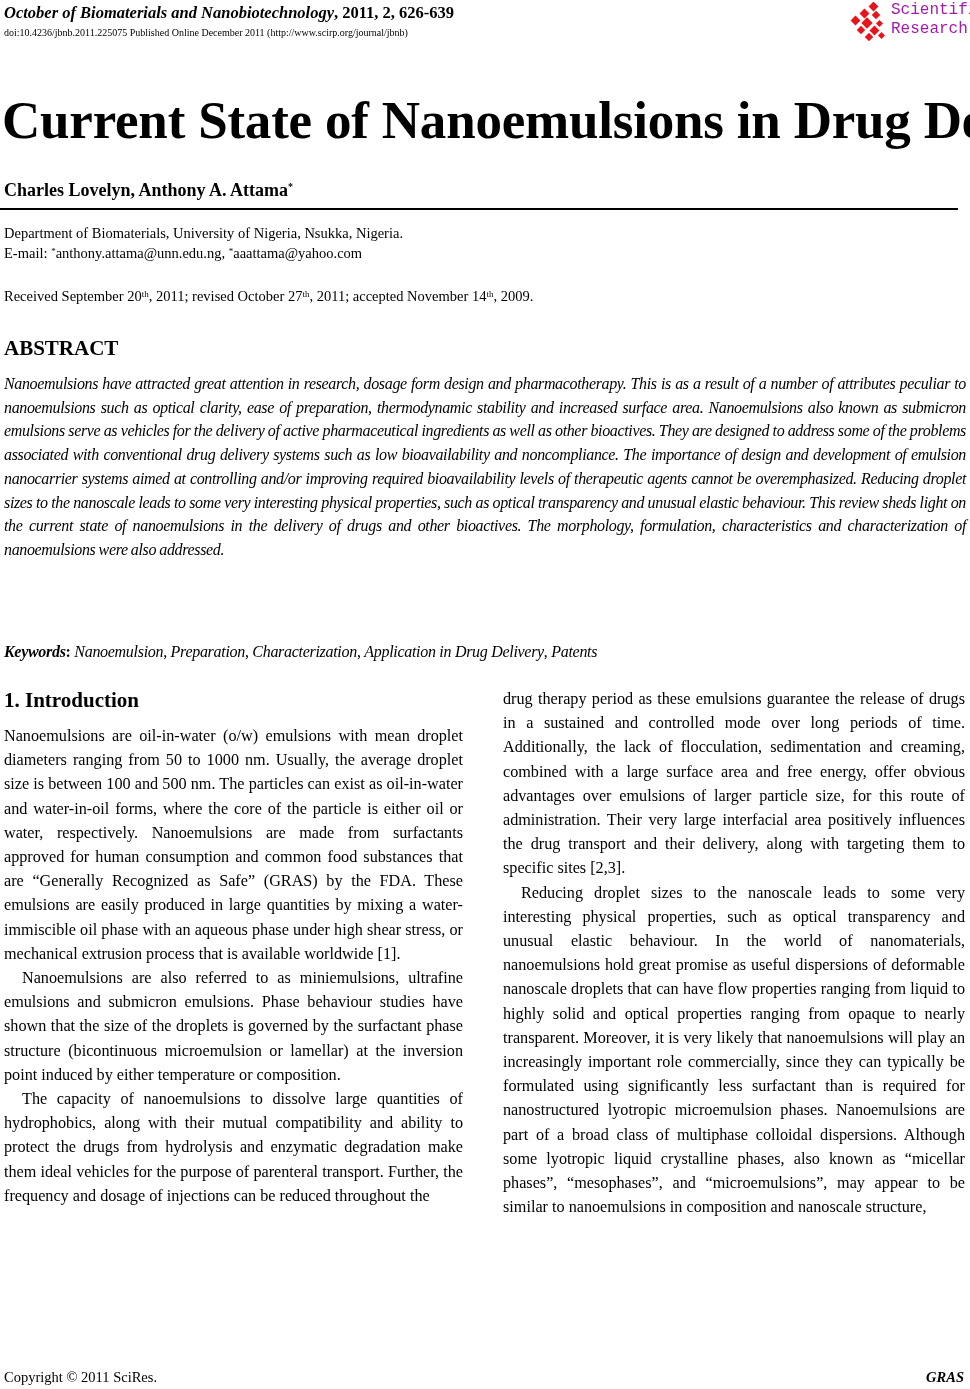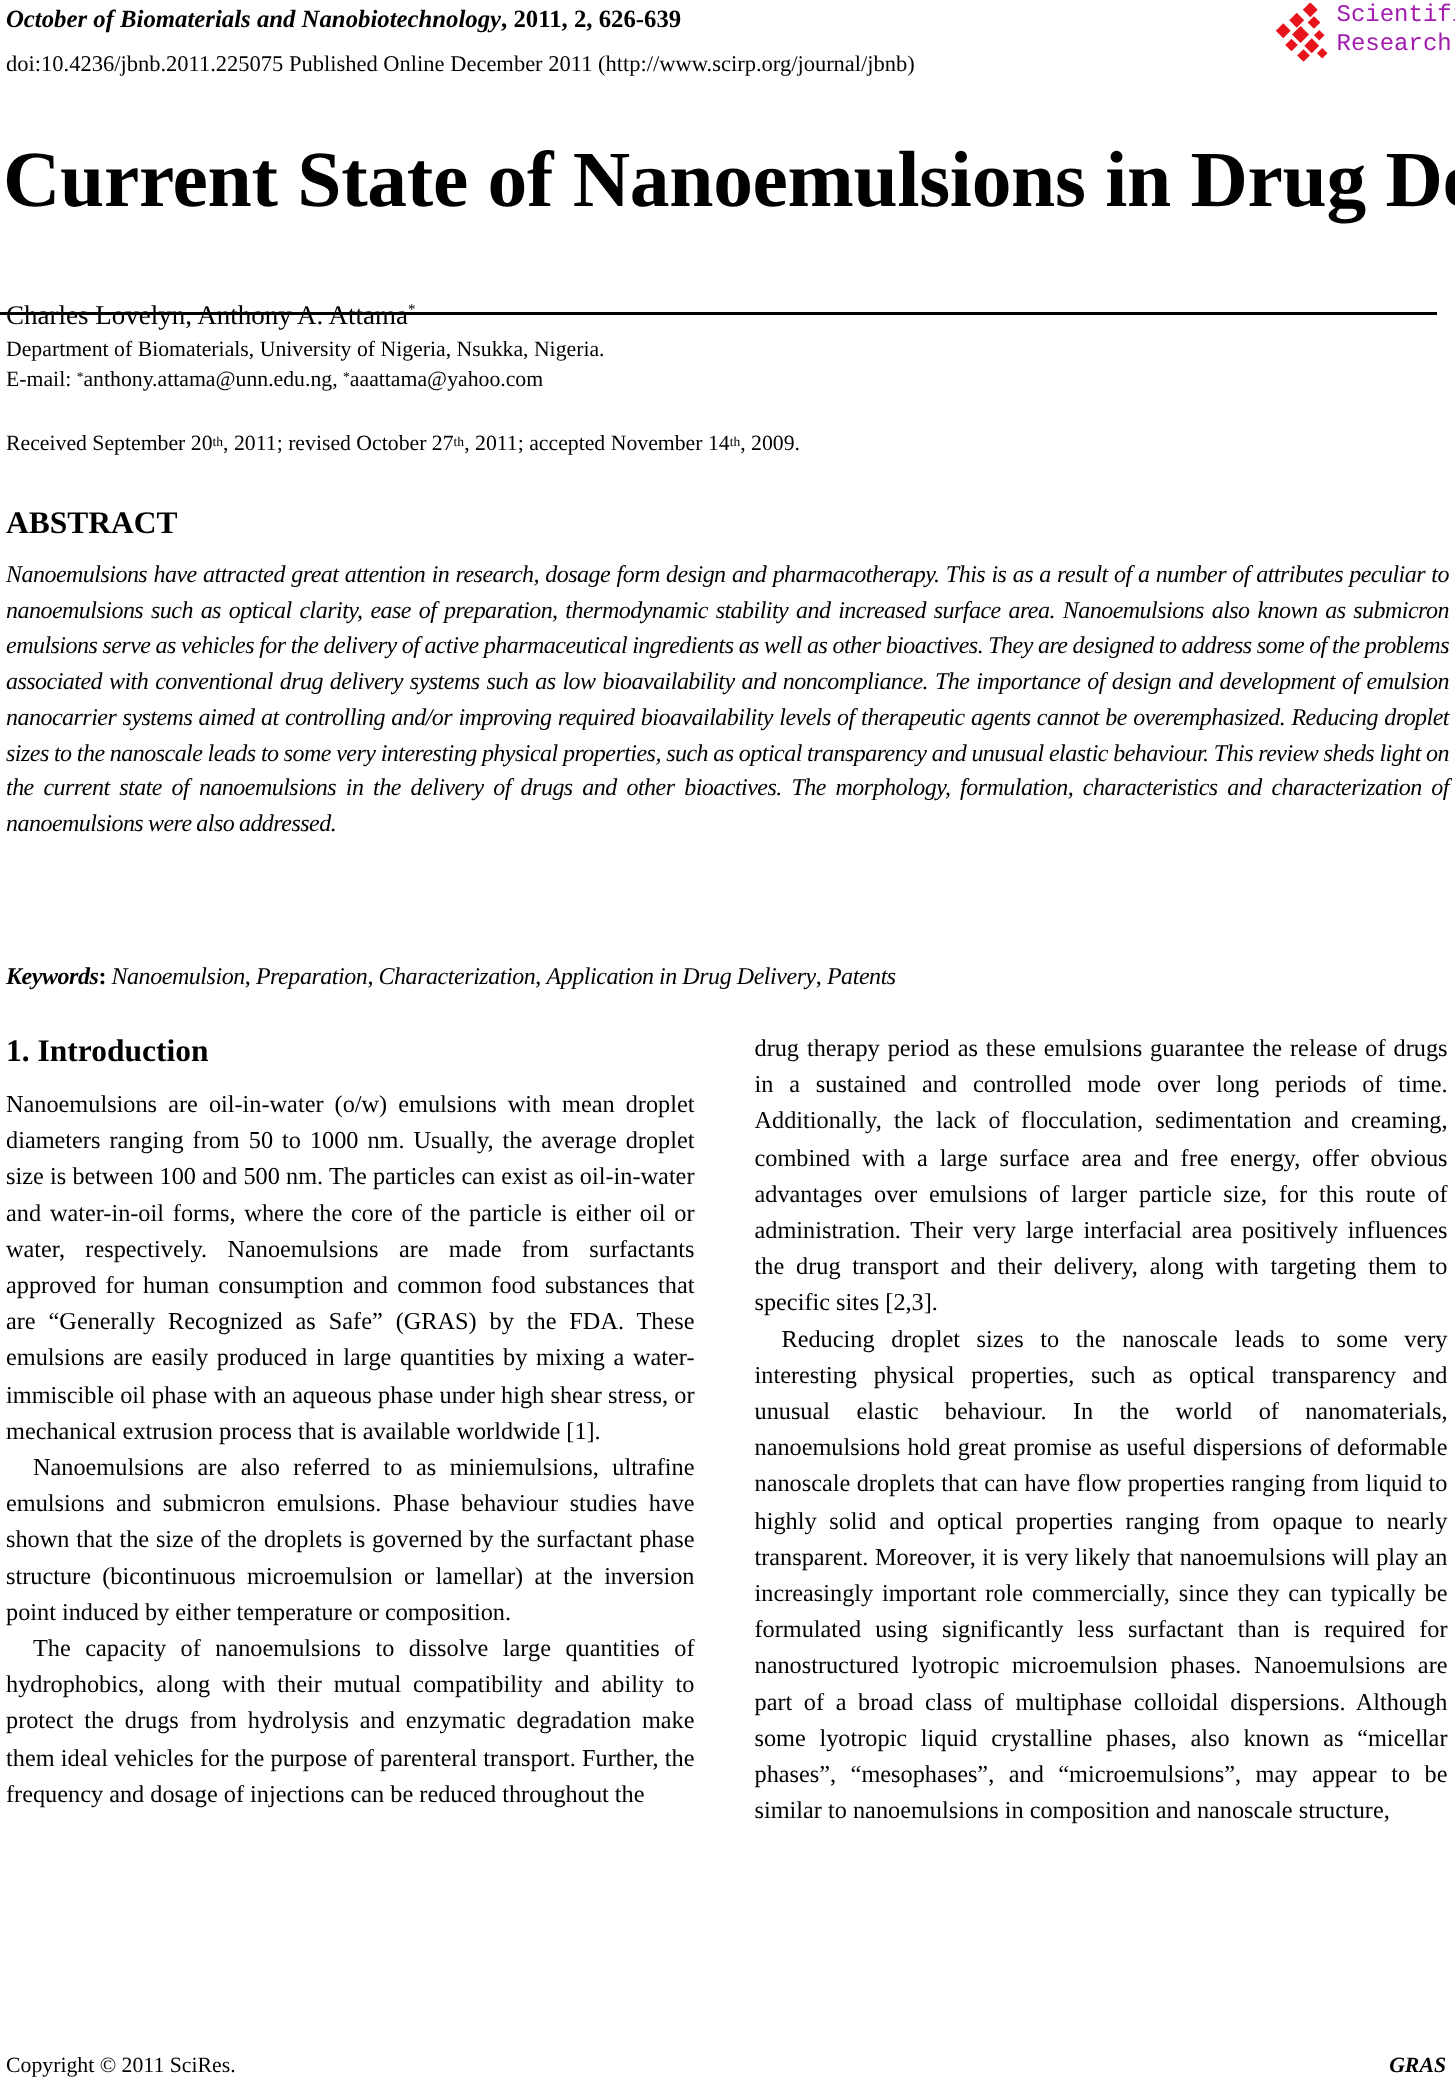--- a/index.html
+++ b/index.html
@@ -3,26 +3,26 @@
 <meta charset="utf-8">
 <style>
   html, body { margin: 0; padding: 0; background: #ffffff; }
   body {
     width: 970px; height: 1389px; position: relative; overflow: hidden;
     font-family: "Liberation Serif", "DejaVu Serif", serif; color: #000;
   }
   .abs { position: absolute; }
   .journal-line { left: 4px; top: 3px; font-size: 16.5px; font-weight: bold; line-height: 20px; white-space: nowrap; }
   .journal-line .jname { font-style: italic; }
-  .doi-line { left: 4px; top: 33px; font-size: 15px; line-height: 20px; white-space: nowrap; }
+  .doi-line { left: 4px; top: 23px; font-size: 10px; line-height: 20px; white-space: nowrap; }
   .logo { left: 846px; top: 0px; width: 124px; height: 44px; }
   .logo-text { position: absolute; left: 45px; top: 1px; font-family: Liberation Mono, monospace; font-size: 16px; line-height: 19px; color: #a21caf; }
   .logo svg { position: absolute; left: 0; top: 2px; }
   .title { left: 2px; top: 92px; font-size: 53px; font-weight: bold; line-height: 56px; white-space: nowrap; letter-spacing: -0.2px; }
-  .authors { left: 4px; top: 178px; font-size: 18px; font-weight: normal; line-height: 24px; white-space: nowrap; margin-top: 20px; }
+  .authors { left: 4px; top: 178px; font-size: 18px; font-weight: bold; line-height: 24px; white-space: nowrap; }
   .authors sup { font-size: 10px; vertical-align: top; position: relative; top: -3px; }
   .rule { left: 0px; top: 208px; width: 958px; height: 2px; background: #000; }
   .affil { left: 4px; top: 223px; font-size: 14.5px; line-height: 20px; white-space: nowrap; }
   .email { left: 4px; top: 243px; font-size: 14.5px; line-height: 20px; white-space: nowrap; }
   .email sup, .dates sup { font-size: 9px; vertical-align: top; position: relative; top: -2px; }
   .dates { left: 4px; top: 286px; font-size: 14.5px; line-height: 20px; white-space: nowrap; }
   .abstract-heading { left: 4px; top: 334px; font-size: 21px; font-weight: bold; line-height: 28px; }
   .abstract-body {
     left: 4px; top: 372px; width: 962px; font-size: 16px; line-height: 23.7px;
     font-style: italic; text-align: justify; text-align-last: left; letter-spacing: -0.35px; word-spacing: -0.5px;

